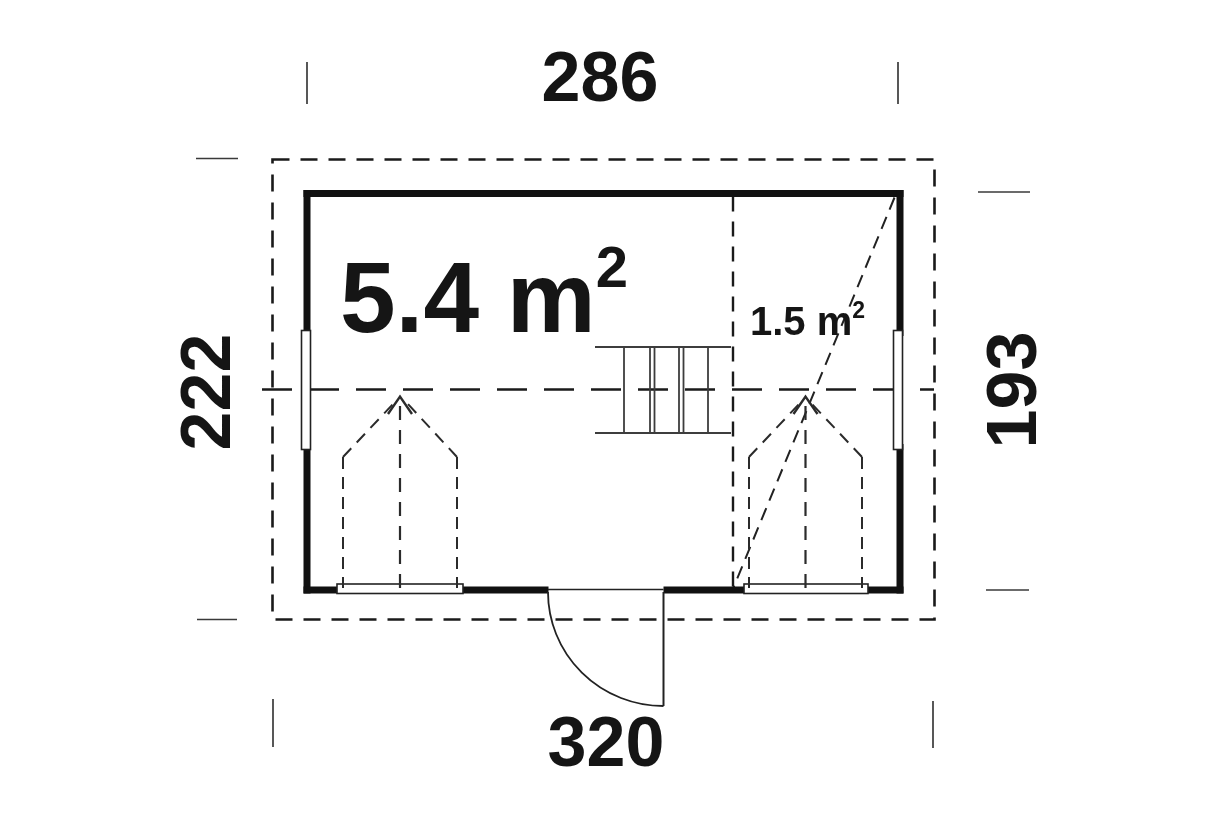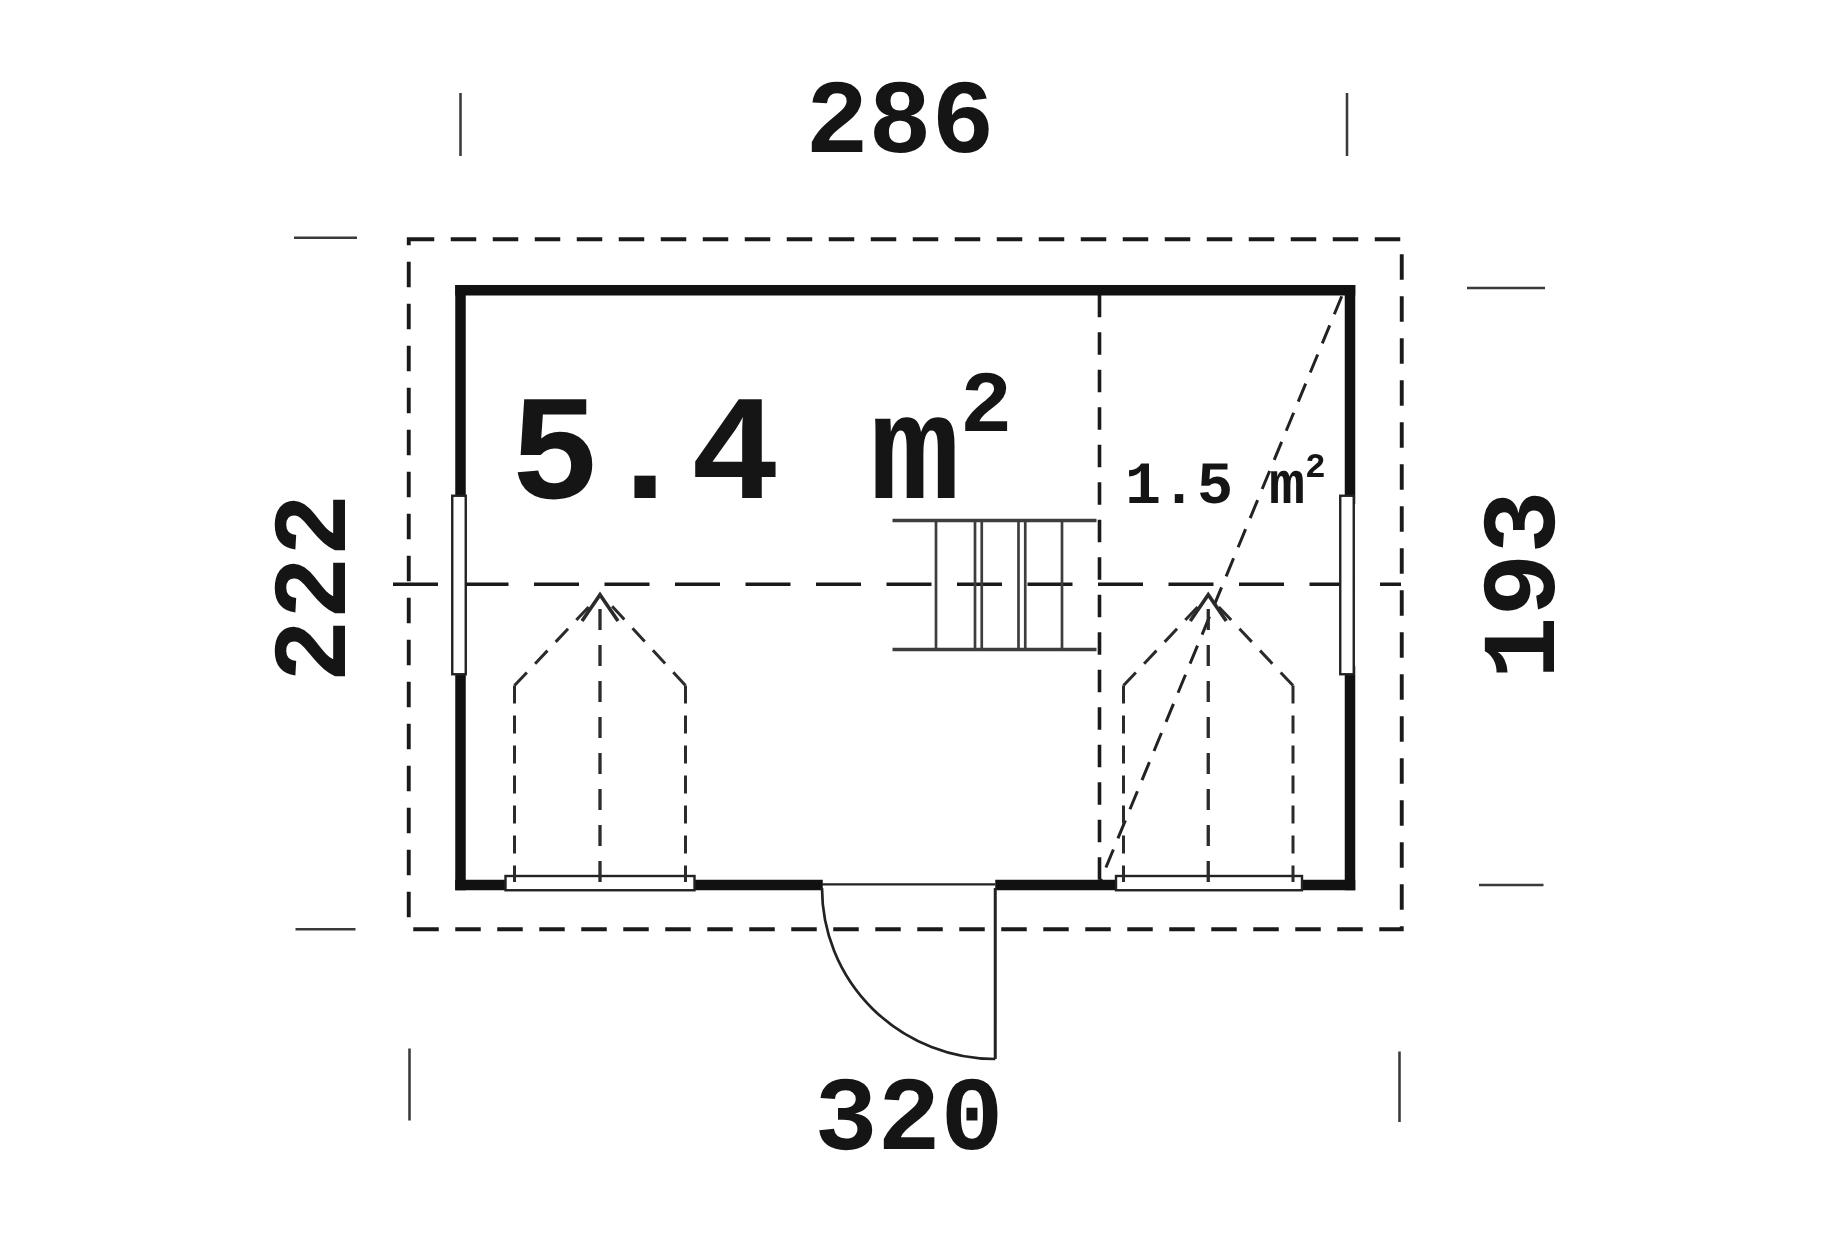--- a/index.html
+++ b/index.html
@@ -1,21 +1,21 @@
 <!DOCTYPE html>
 <html><head>
 <meta charset="utf-8">
 <style>
   html, body { margin: 0; padding: 0; background: #ffffff; }
   .canvas {
     position: relative;
     width: 1206px;
     height: 835px;
     background: #ffffff;
-    font-family: Liberation Mono, monospace;
+    font-family: Liberation Sans, sans-serif;
     overflow: hidden;
   }
   svg { position: absolute; left: 0; top: 0; display: block; }
   text { fill: #151515; font-weight: bold; }
 </style>
 </head>
 <body>
 
 <div class="canvas">
   <svg width="1214" height="835" viewBox="0 0 1214 835">

